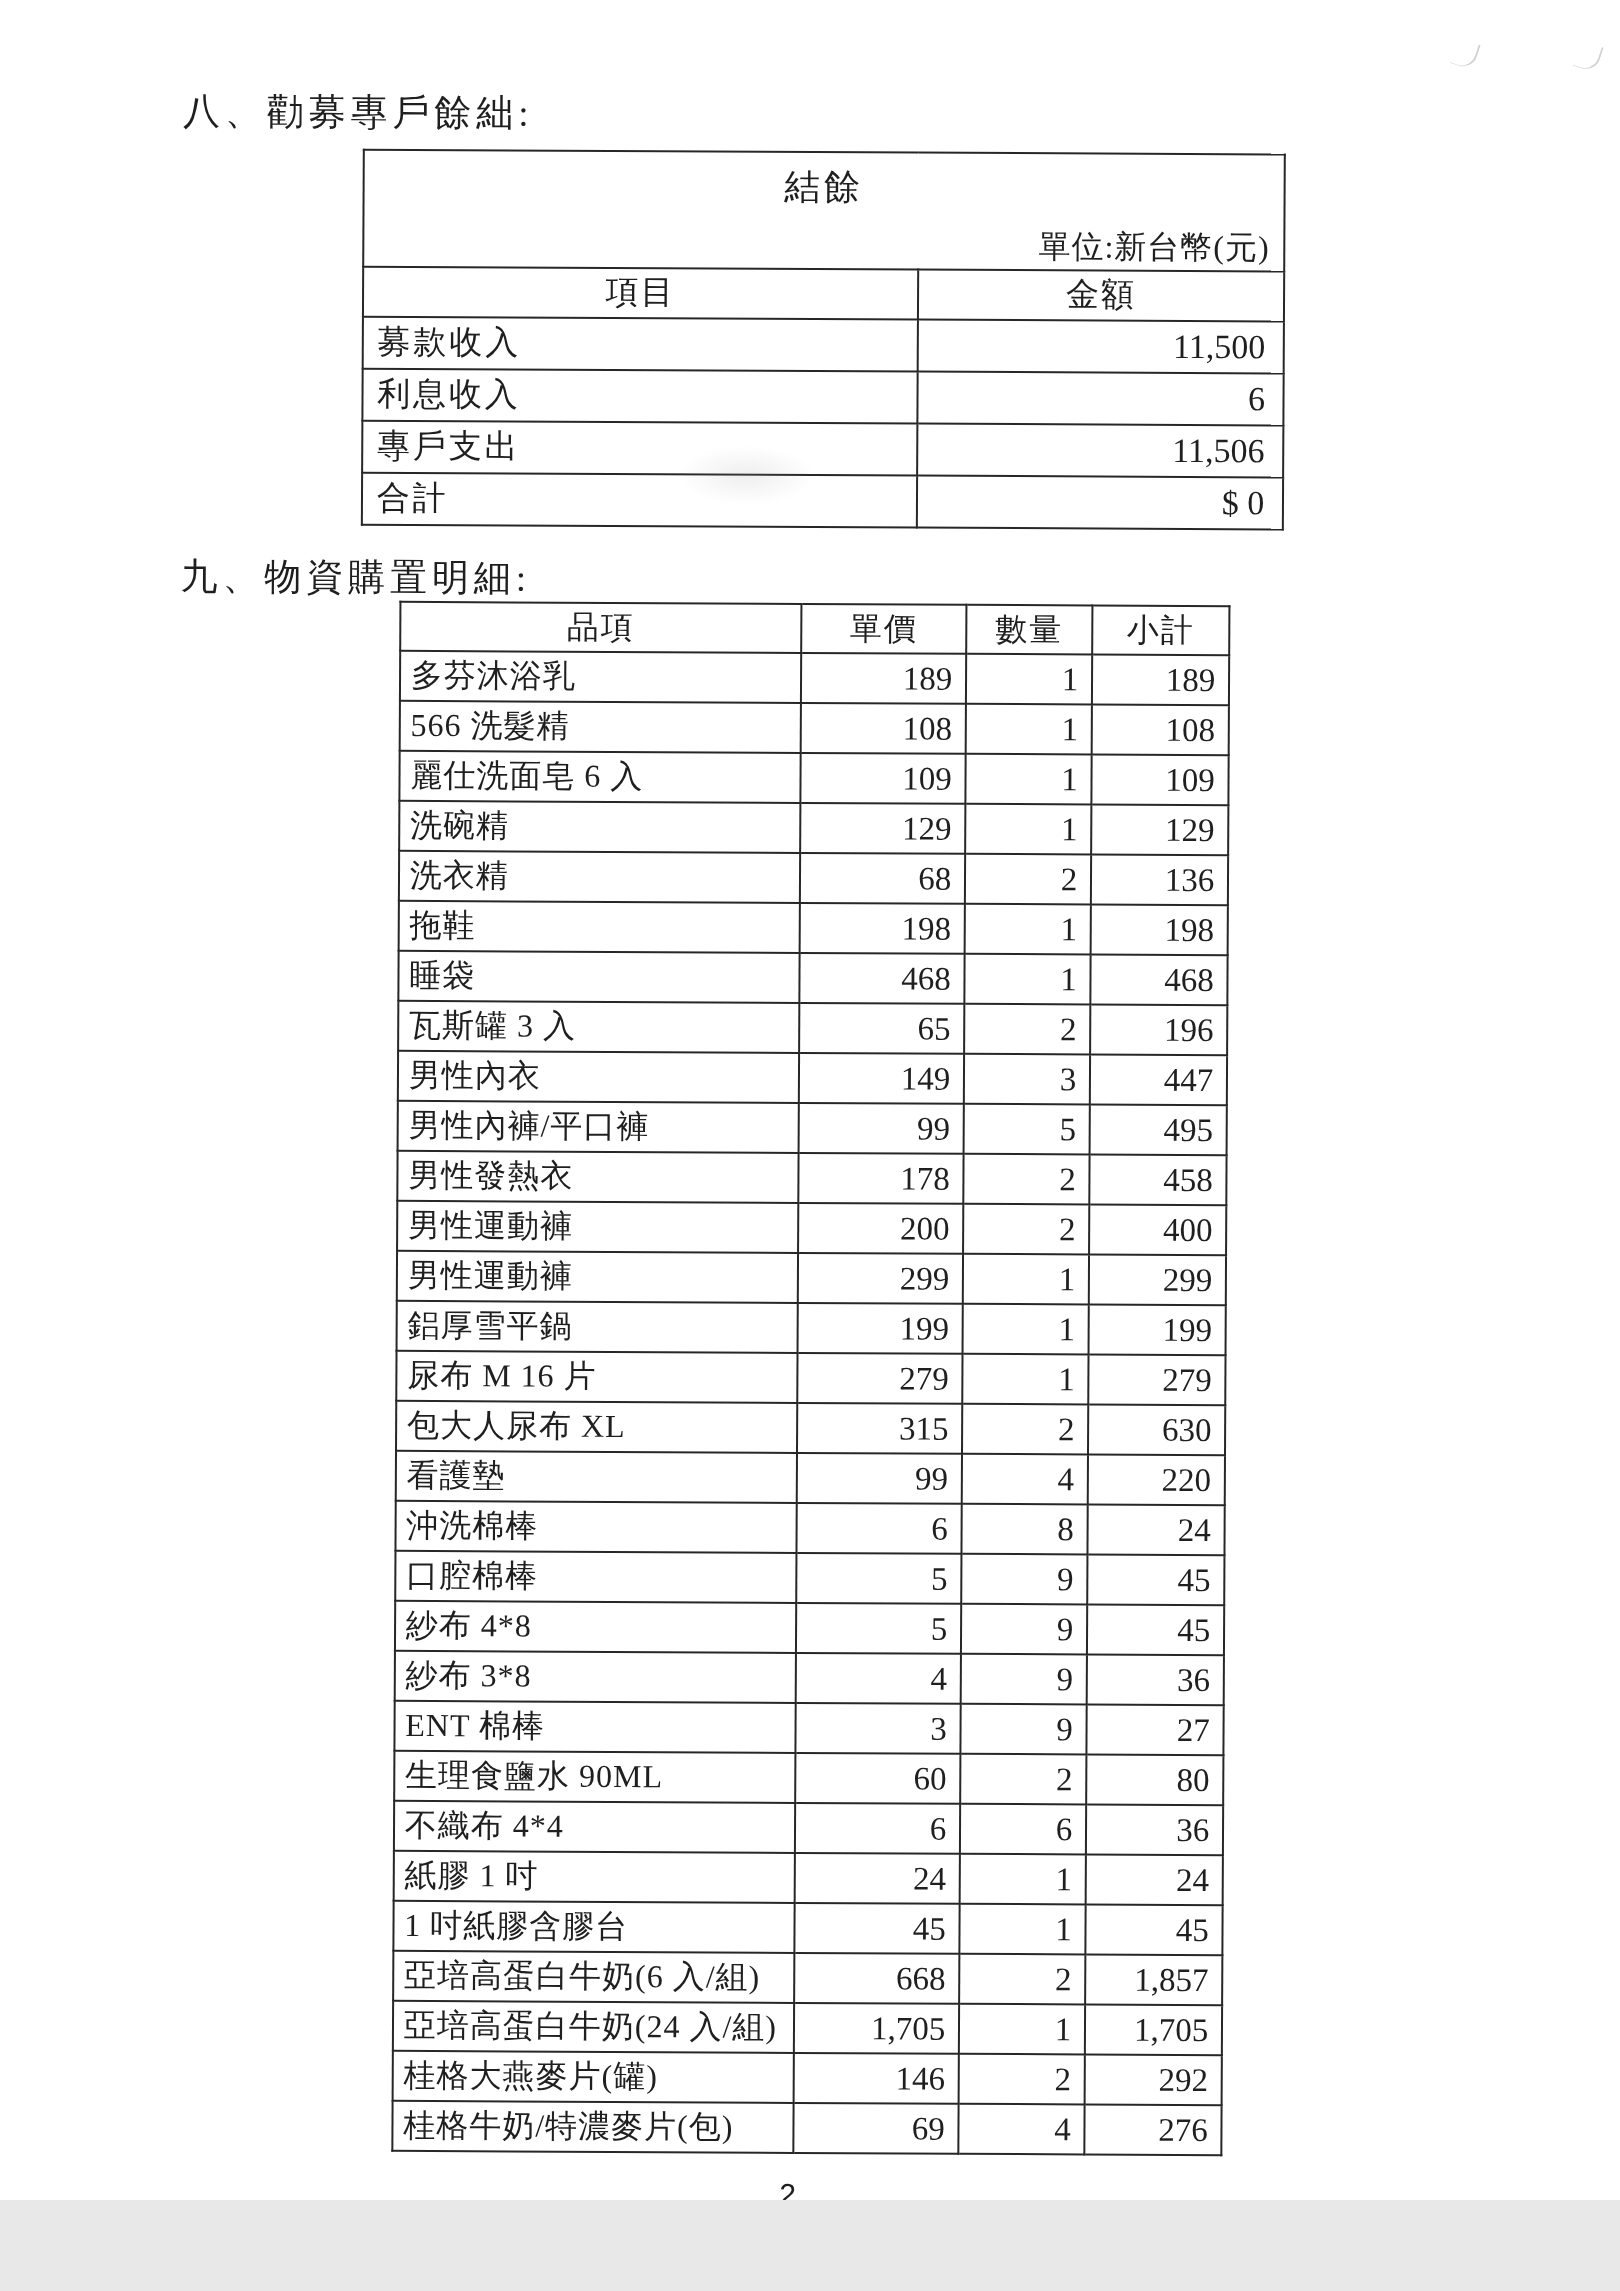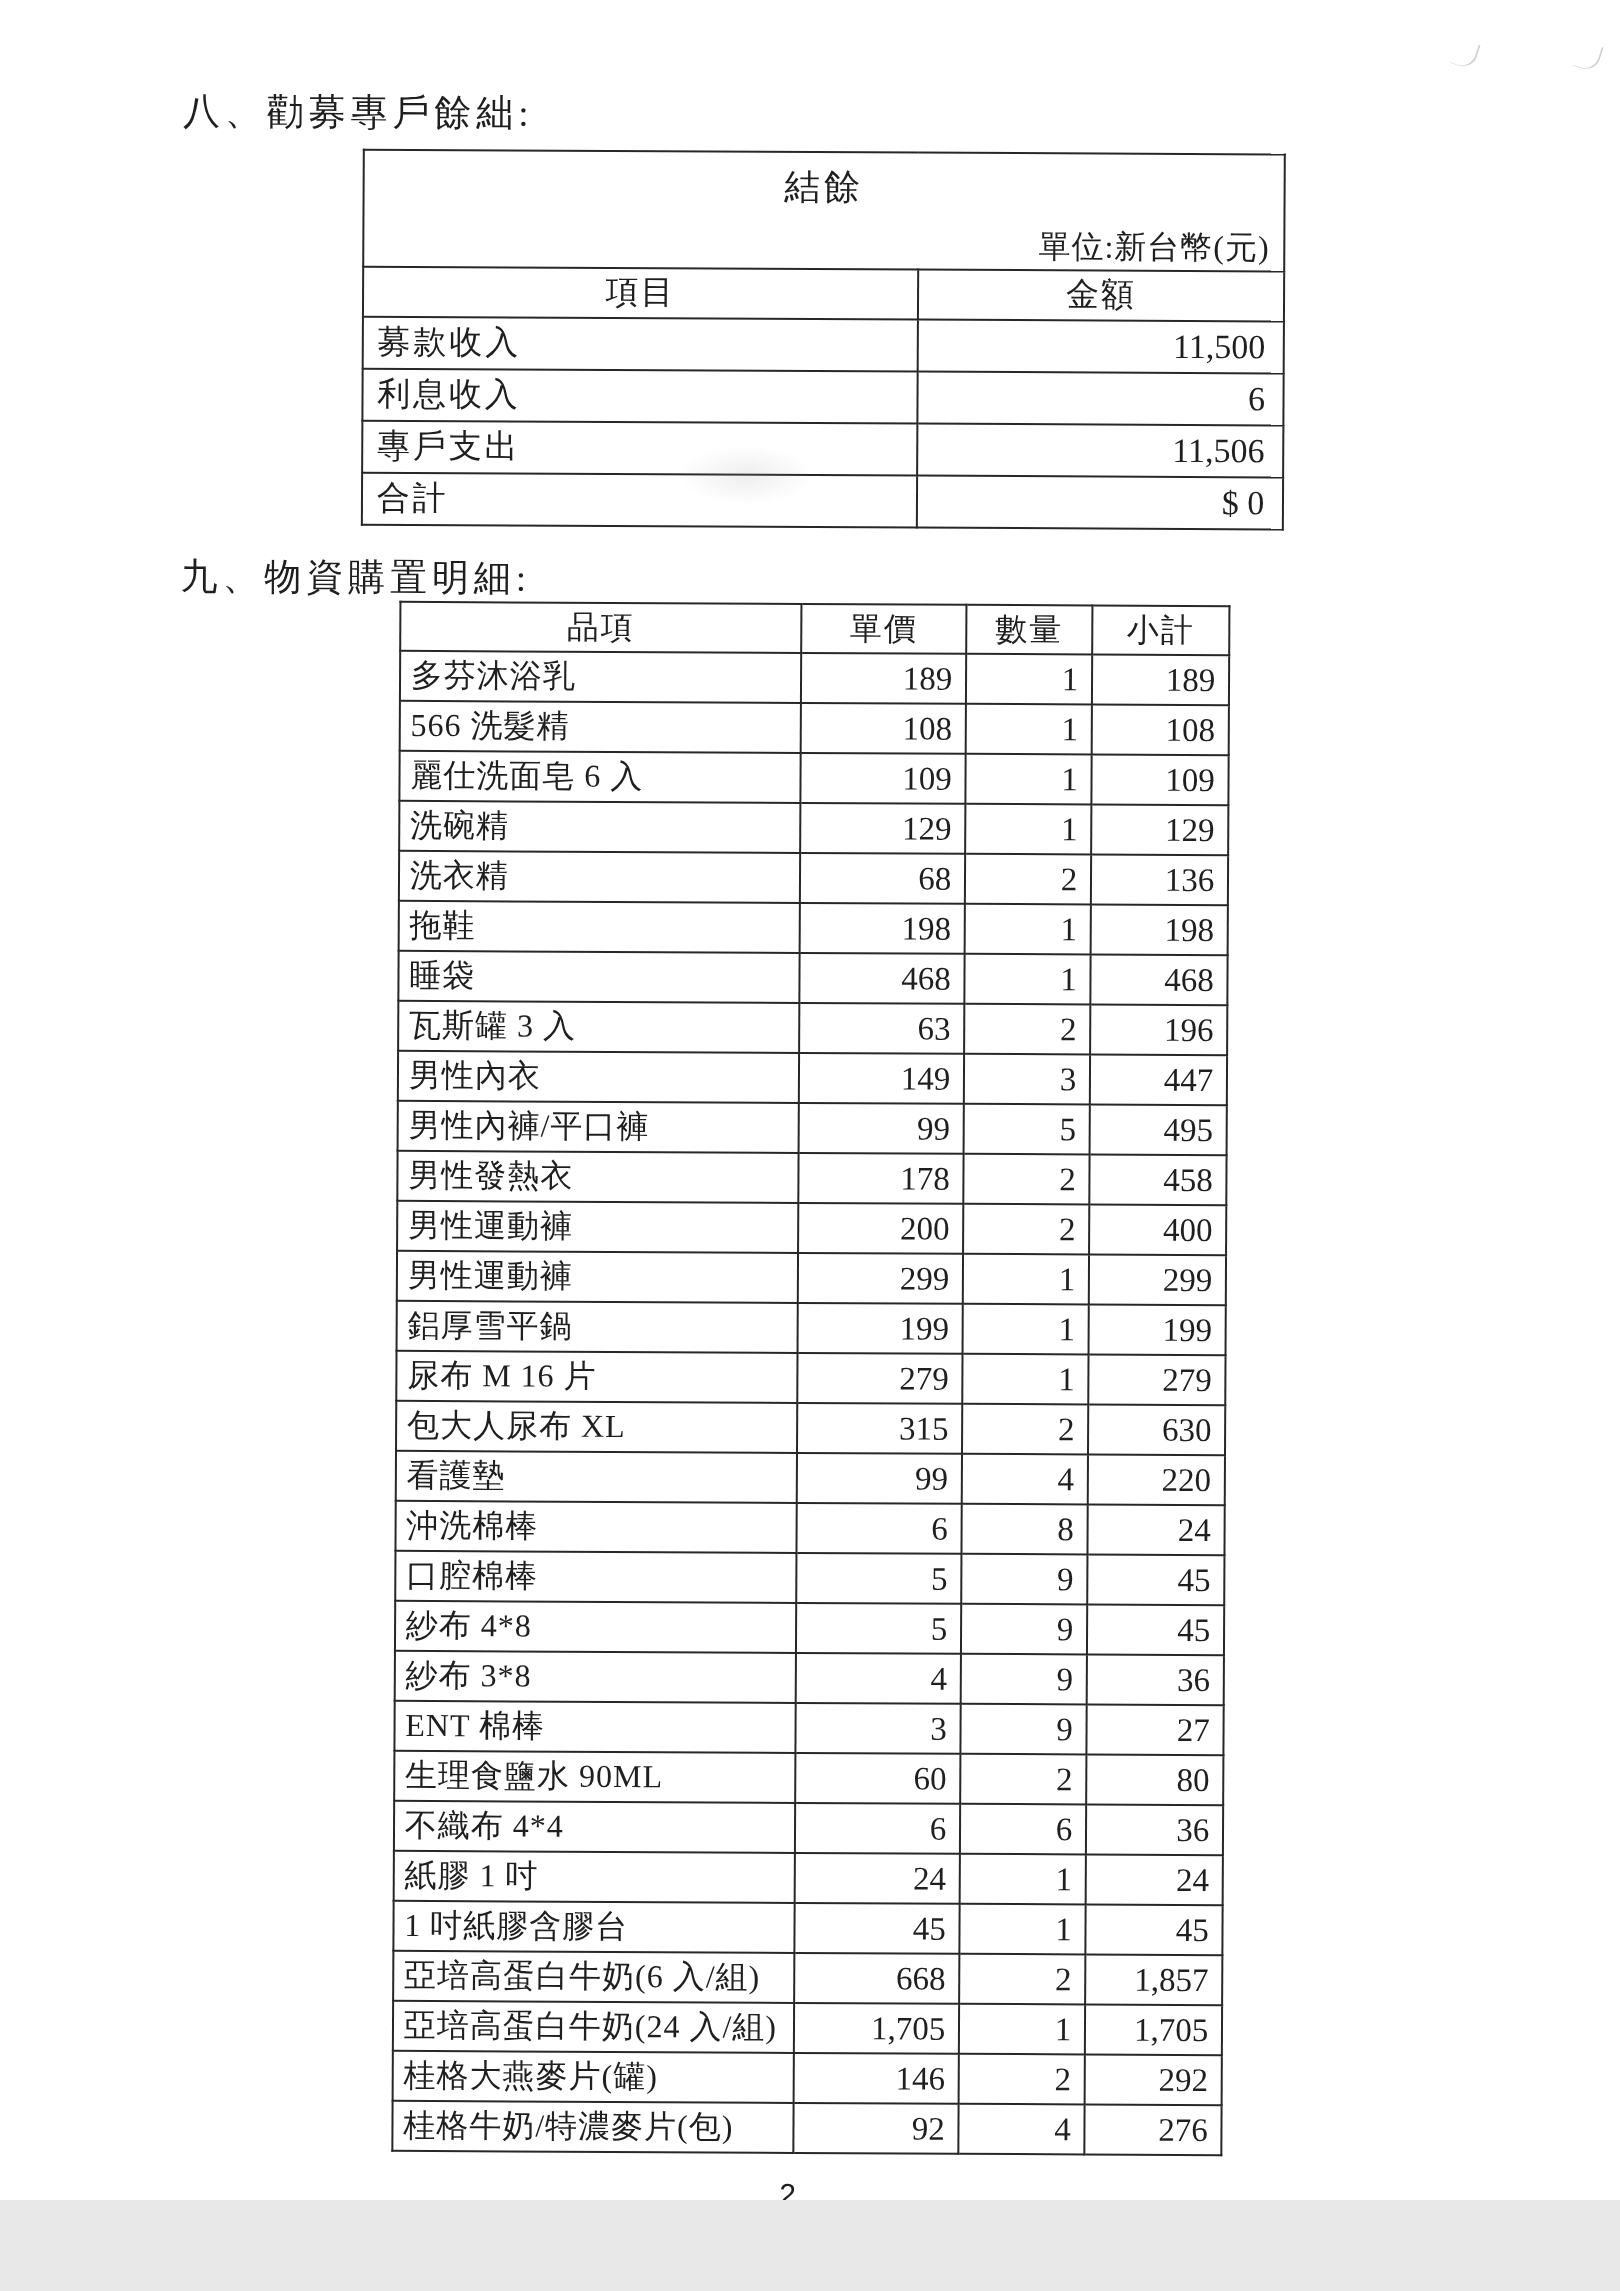--- a/index.html
+++ b/index.html
@@ -177,21 +177,21 @@
             <td class="c-num">198</td>
           </tr>
           <tr>
             <td class="c-item">睡袋</td>
             <td class="c-num">468</td>
             <td class="c-num">1</td>
             <td class="c-num">468</td>
           </tr>
           <tr>
             <td class="c-item">瓦斯罐 3 入</td>
-            <td class="c-num">63</td>
+            <td class="c-num">65</td>
             <td class="c-num">2</td>
             <td class="c-num">196</td>
           </tr>
           <tr>
             <td class="c-item">男性內衣</td>
             <td class="c-num">149</td>
             <td class="c-num">3</td>
             <td class="c-num">447</td>
           </tr>
           <tr>
@@ -309,21 +309,21 @@
             <td class="c-num">1,705</td>
           </tr>
           <tr>
             <td class="c-item">桂格大燕麥片(罐)</td>
             <td class="c-num">146</td>
             <td class="c-num">2</td>
             <td class="c-num">292</td>
           </tr>
           <tr>
             <td class="c-item">桂格牛奶/特濃麥片(包)</td>
-            <td class="c-num">92</td>
+            <td class="c-num">69</td>
             <td class="c-num">4</td>
             <td class="c-num">276</td>
           </tr>
         </tbody>
     </table>
 
     <div class="page-number">2</div>
 
     <span class="smudge s1"></span>
     <span class="smudge s2"></span>

